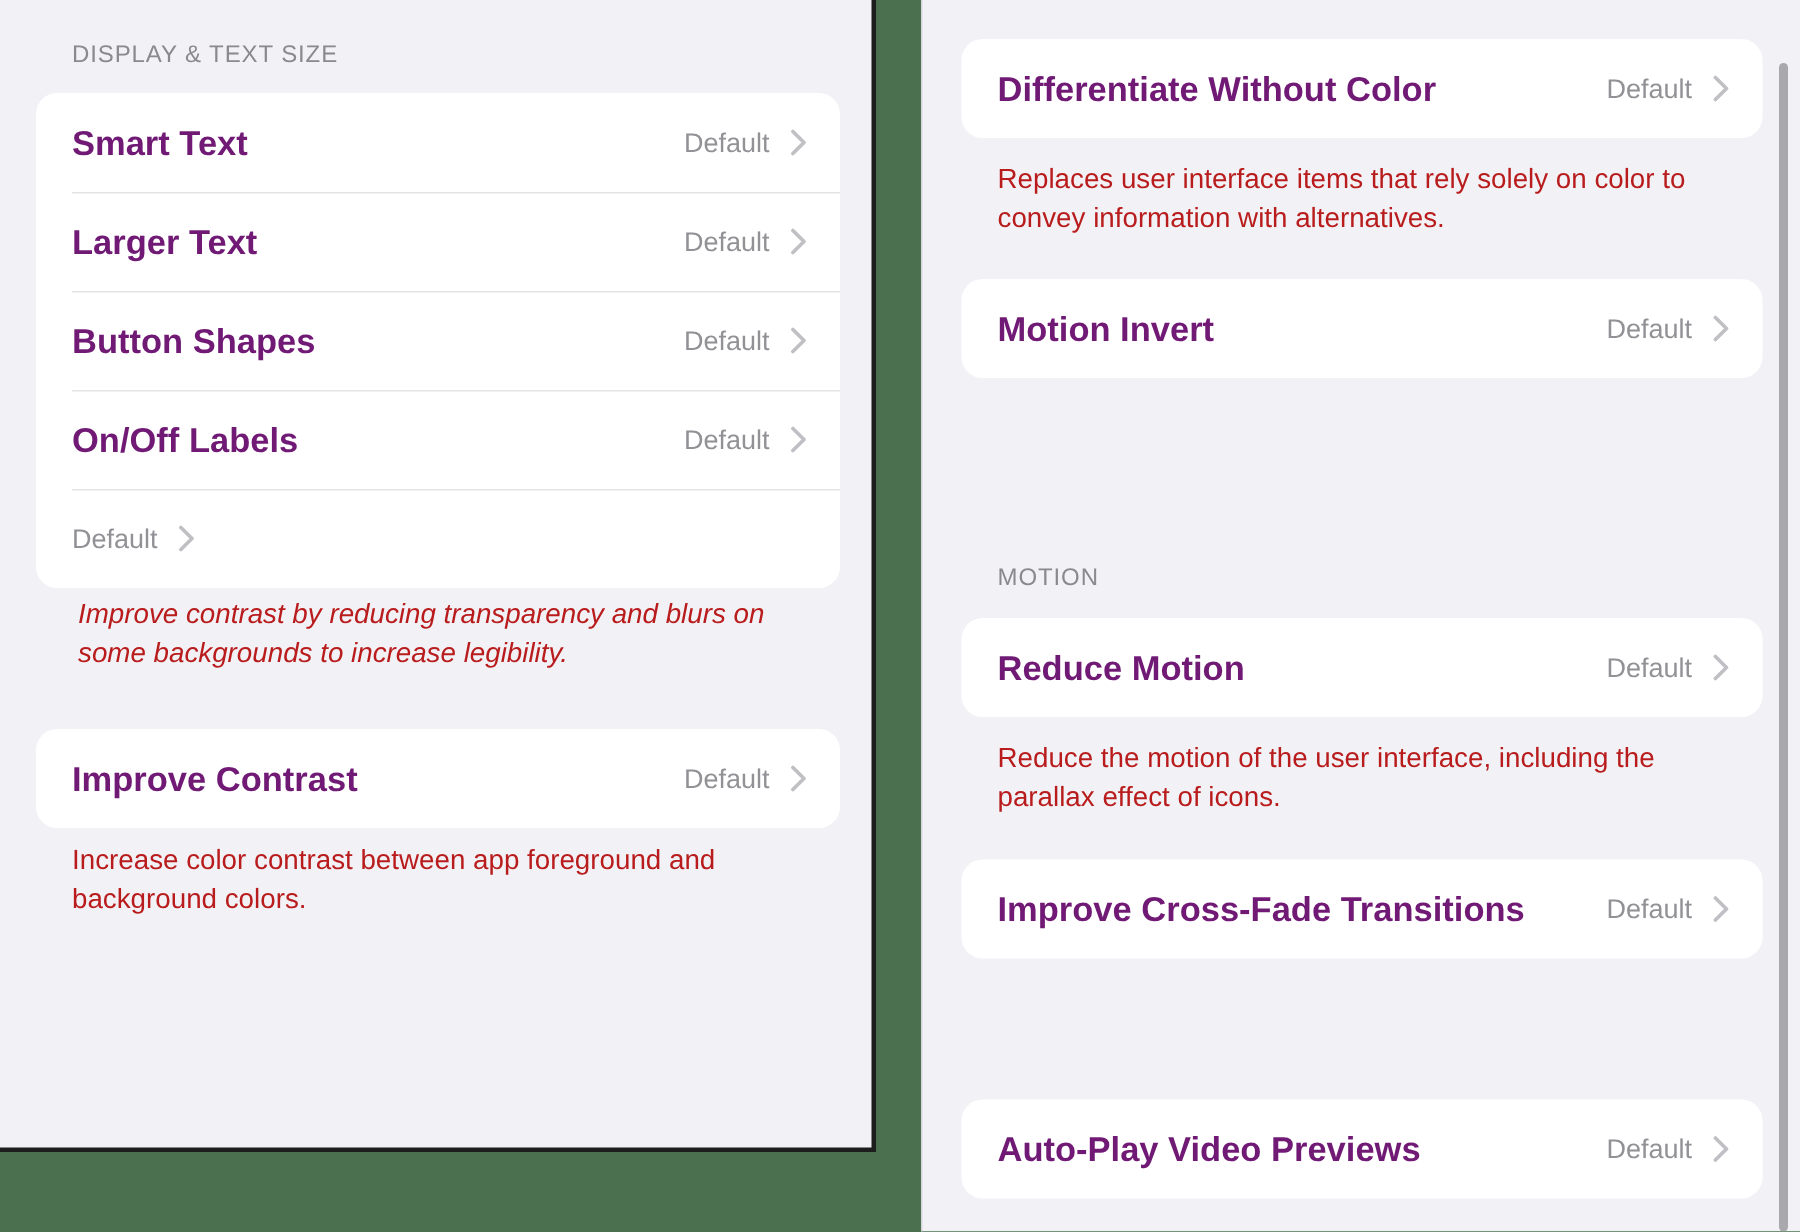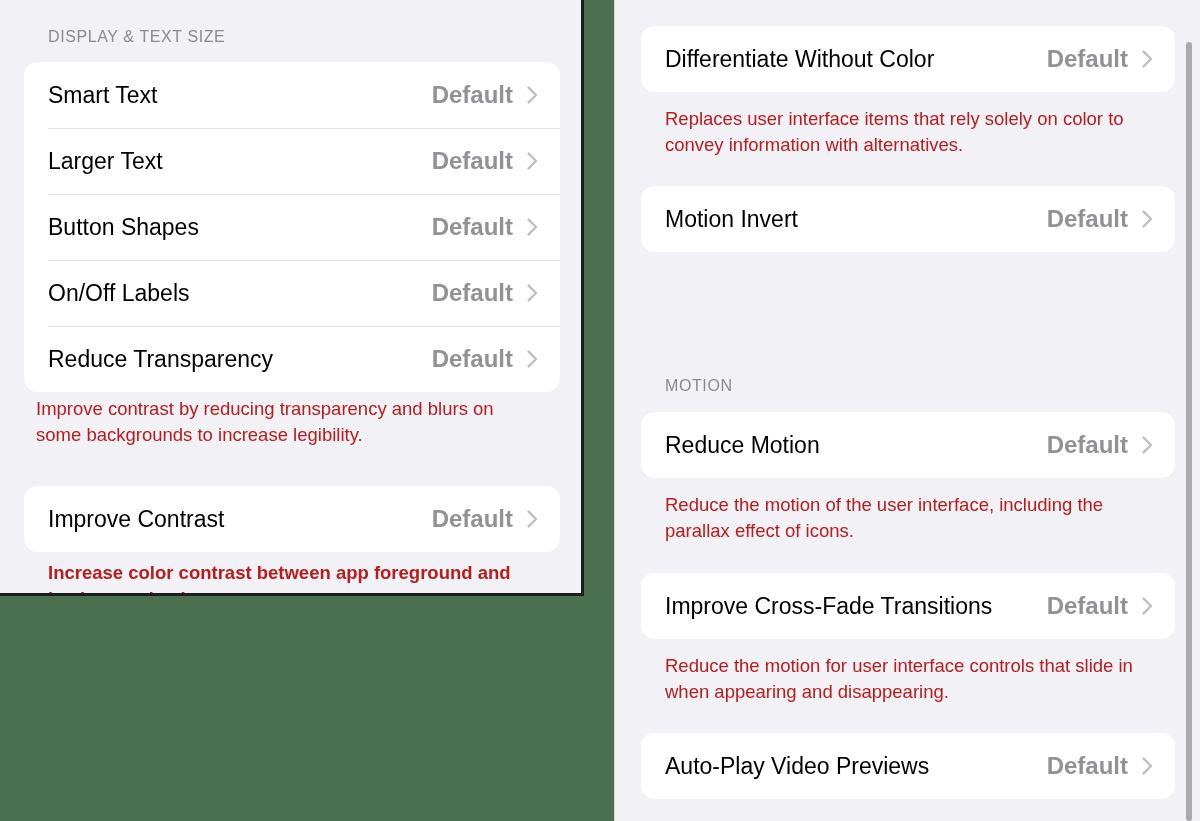--- a/index.html
+++ b/index.html
@@ -16,21 +16,21 @@
     position: relative;
     -webkit-font-smoothing: antialiased;
   }
 
   
   #left-panel {
     position: absolute;
     left: 0;
     top: 0;
     width: 584px;
-    height: 596px;
+    height: 768px;
     background: #f2f1f6;
     border-right: 3px solid #1d1d1d;
     border-bottom: 3px solid #1d1d1d;
     overflow: hidden;
   }
 
   
   #right-panel {
     position: absolute;
     left: 614px;
@@ -69,36 +69,36 @@
     position: absolute;
     left: 24px;
     right: 0;
     top: 0;
     height: 1px;
     background: #e4e4e6;
   }
 
   .row-label {
     font-size: 23px;
-    color: #000000;
-    font-weight: 400;
+    color: #701a75;
+    font-weight: 700;
     line-height: 1;
     white-space: nowrap;
   }
 
   .row-right {
     display: flex;
     align-items: center;
     gap: 14px;
   }
 
   .row-value {
-    font-size: 24px;
+    font-size: 18px;
     color: #919196;
-    font-weight: 700;
+    font-weight: 400;
     line-height: 1;
     white-space: nowrap;
   }
 
   .chev {
     width: 11px;
     height: 18px;
     flex: 0 0 auto;
     display: block;
   }
@@ -113,23 +113,23 @@
   .footnote {
     font-size: 18.5px;
     line-height: 26px;
     color: #b91c1c;
     font-weight: 400;
   }
 
   
   .lp-header { position: absolute; left: 48px; top: 28px; }
   .lp-card-1 { position: absolute; left: 24px; top: 62px; width: 536px; }
-  .lp-note-1 { position: absolute; left: 36px; top: 396px; width: 492px; }
+  .lp-note-1 { position: absolute; left: 52px; top: 396px; width: 492px; font-style: italic; }
   .lp-card-2 { position: absolute; left: 24px; top: 486px; width: 536px; }
-  .lp-note-2 { position: absolute; left: 48px; top: 560px; width: 492px; font-weight: bold; }
+  .lp-note-2 { position: absolute; left: 48px; top: 560px; width: 492px; }
 
   
   .rp-block { position: absolute; left: 26px; width: 534px; }
   .rp-card  { width: 534px; }
   .rp-note  { margin: 14px 0 0 24px; width: 492px; }
 
   
   #scrollbar-track {
     position: absolute;
     right: 6px;
@@ -185,21 +185,20 @@
       <div class="row">
         <span class="row-label">On/Off Labels</span>
         <div class="row-right">
           <span class="row-value">Default</span>
           <svg class="chev" viewBox="0 0 11 18">
             <path d="M1.6 1.6 L9 9 L1.6 16.4"></path>
           </svg>
         </div>
       </div>
       <div class="row">
-        <span class="row-label">Reduce Transparency</span>
         <div class="row-right">
           <span class="row-value">Default</span>
           <svg class="chev" viewBox="0 0 11 18">
             <path d="M1.6 1.6 L9 9 L1.6 16.4"></path>
           </svg>
         </div>
       </div>
     </div>
 
   <div class="footnote lp-note-1">Improve contrast by reducing transparency and blurs on some backgrounds to increase legibility.</div>
@@ -270,21 +269,20 @@
           <div class="row">
             <span class="row-label">Improve Cross-Fade Transitions</span>
             <div class="row-right">
               <span class="row-value">Default</span>
               <svg class="chev" viewBox="0 0 11 18">
                 <path d="M1.6 1.6 L9 9 L1.6 16.4"></path>
               </svg>
             </div>
           </div>
         </div>
-        <div class="footnote rp-note">Reduce the motion for user interface controls that slide in when appearing and disappearing.</div>
       </div>
       <div class="rp-block" style="top: 733px; text-align: right;">
         <div class="card rp-card">
           <div class="row">
             <span class="row-label">Auto-Play Video Previews</span>
             <div class="row-right">
               <span class="row-value">Default</span>
               <svg class="chev" viewBox="0 0 11 18">
                 <path d="M1.6 1.6 L9 9 L1.6 16.4"></path>
               </svg>

